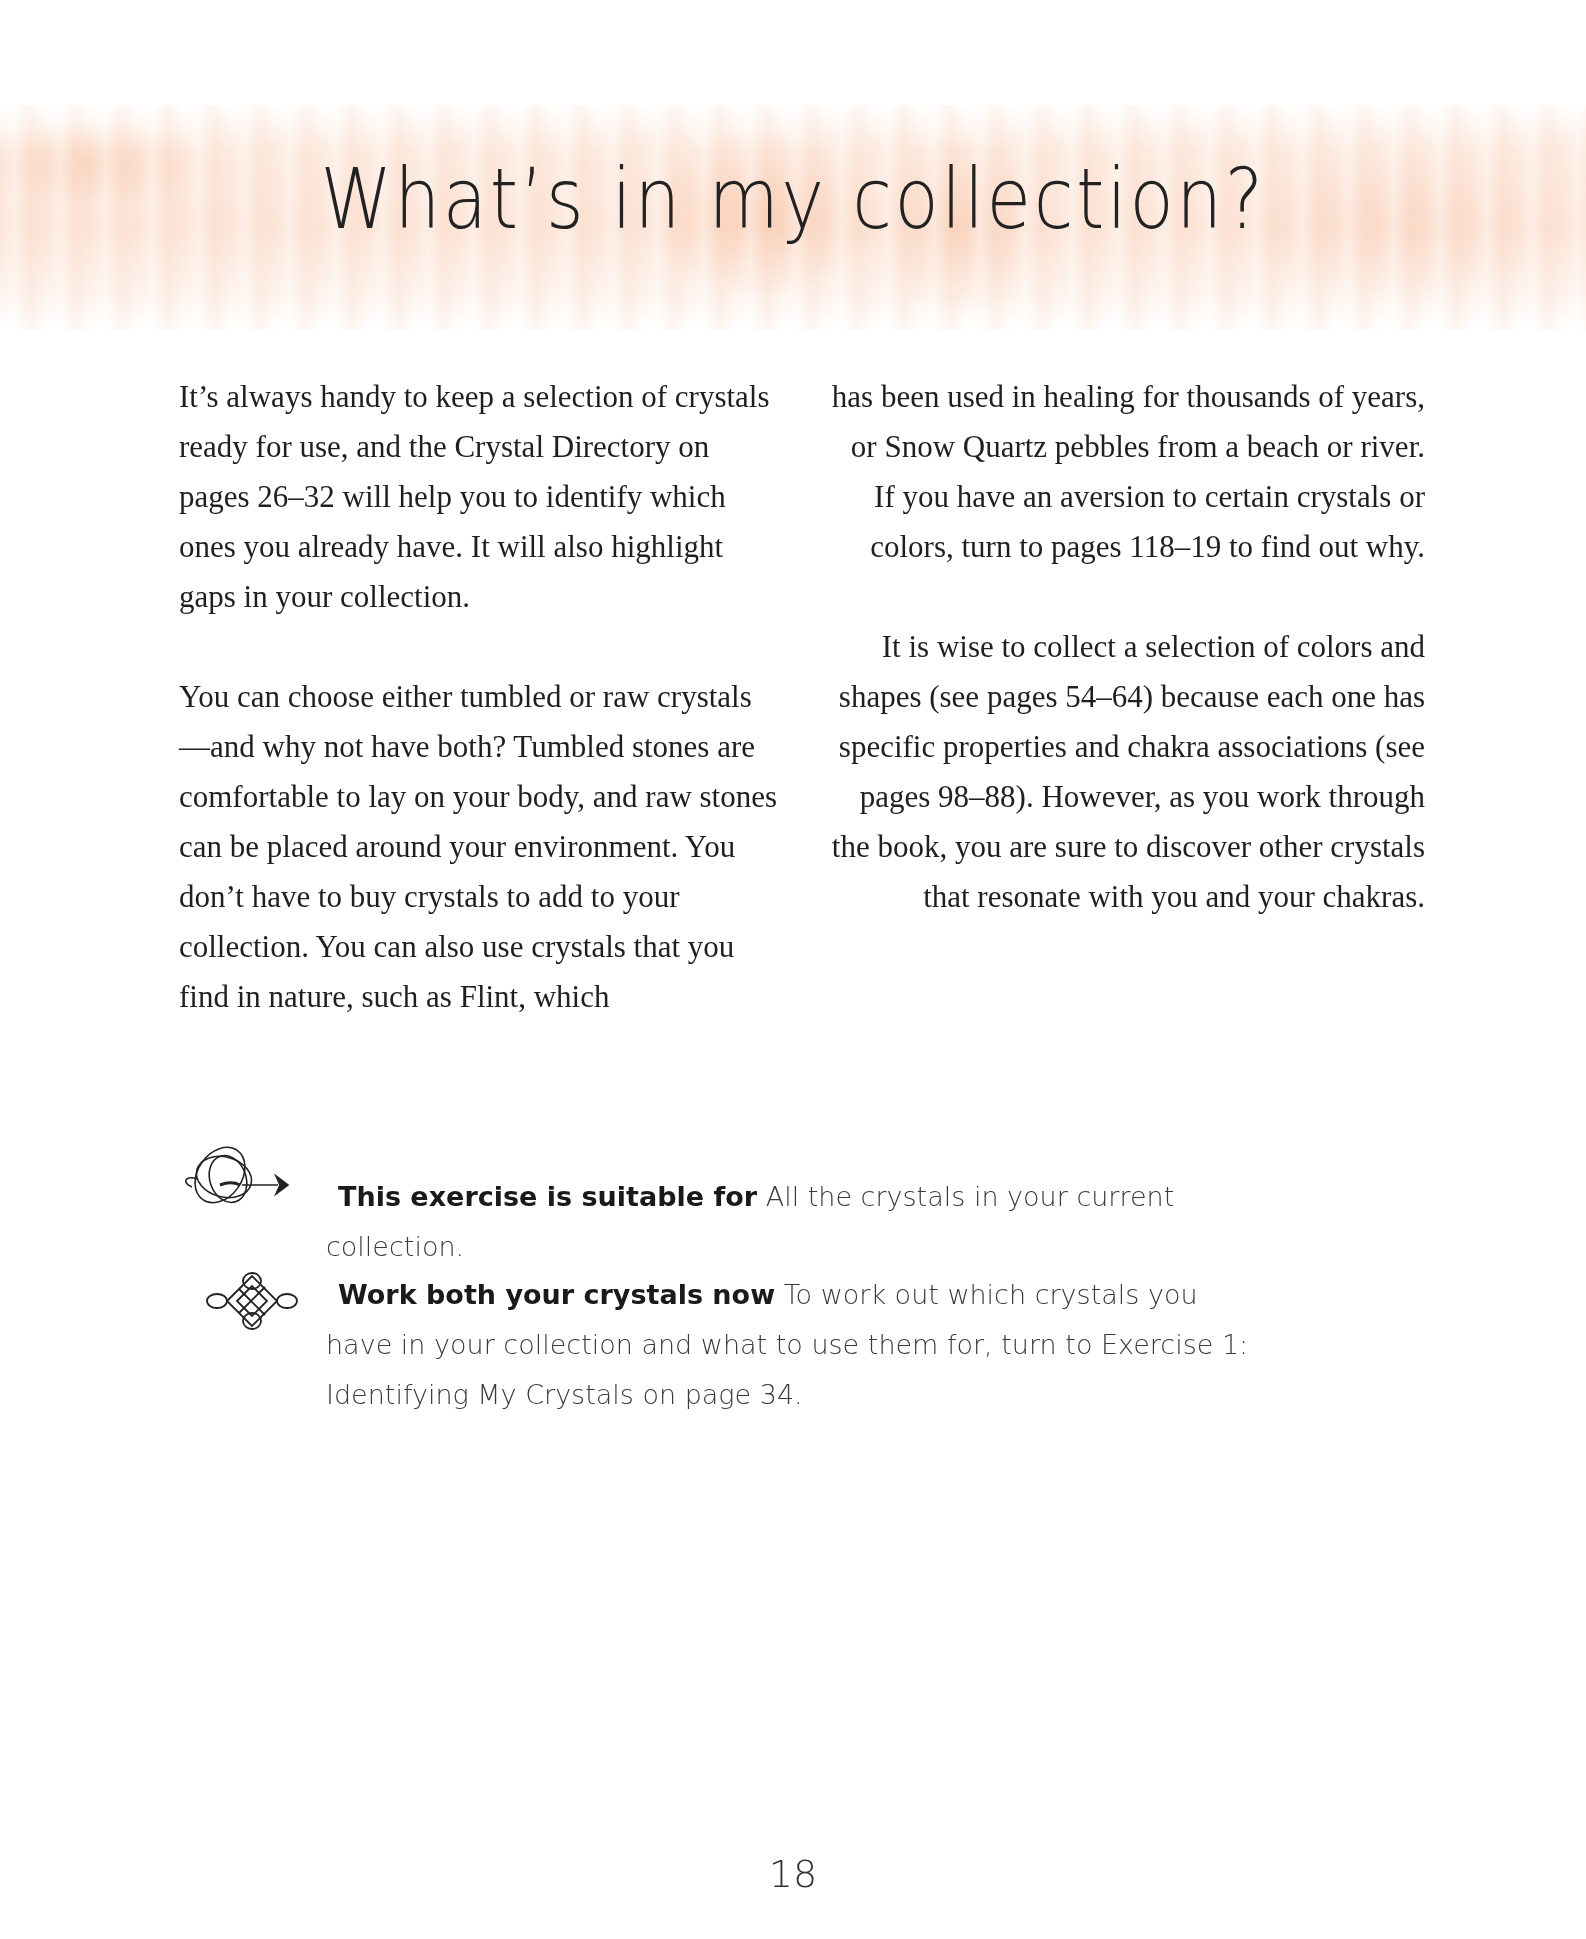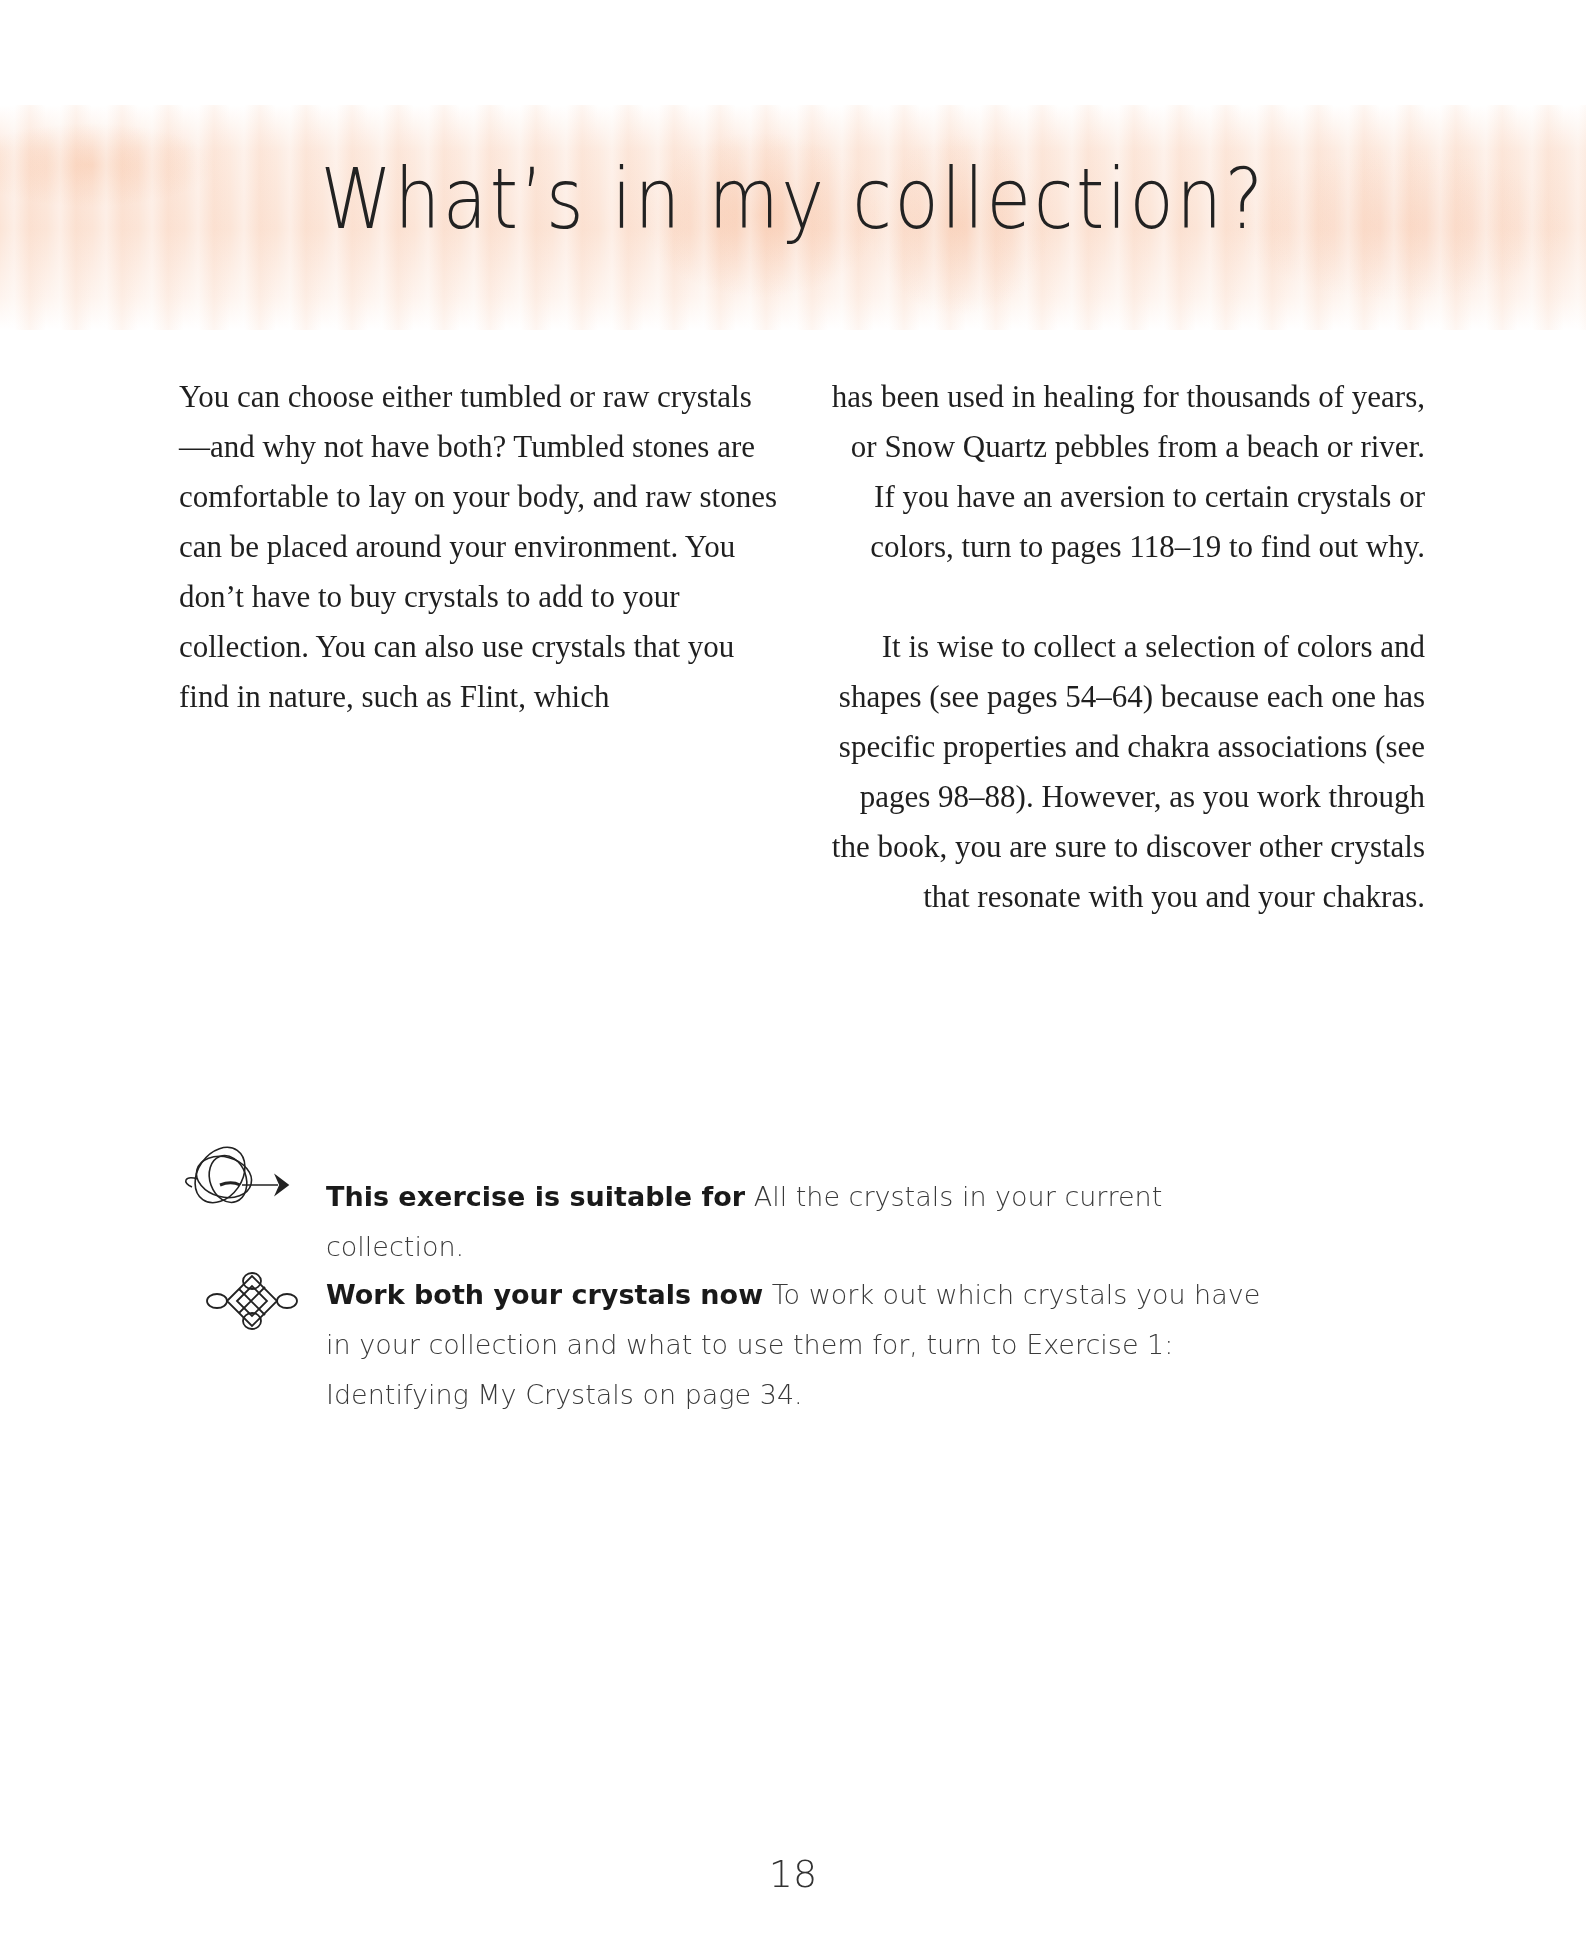--- a/index.html
+++ b/index.html
@@ -68,20 +68,21 @@
       left: 326px;
       width: 940px;
       font-family: "DejaVu Sans", sans-serif;
       font-size: 27px;
       line-height: 50px;
       color: #2a2a2a;
     }
     .note .lead {
       font-weight: bold;
       color: #1a1a1a;
+      margin-left: 12px;
     }
     .note .body {
       font-weight: 200;
       color: #3a3a3a;
     }
     .note-suitable { top: 1172px; }
     .note-work { top: 1270px; }
     .icon-suitable {
       position: absolute;
       left: 180px;
@@ -109,20 +110,21 @@
     }
   </style>
 </head>
 <body>
 
 <div class="header-band"></div>
 
 <h1 class="page-title" style="margin:0;">What’s in my collection?</h1>
 
 <div class="column col-left">
+  <p>It’s always handy to keep a selection of crystals ready for use, and the Crystal Directory on pages 26–32 will help you to identify which ones you already have. It will also highlight gaps in your collection.</p>
   <p>You can choose either tumbled or raw crystals—and why not have both? Tumbled stones are comfortable to lay on your body, and raw stones can be placed around your environment. You don’t have to buy crystals to add to your collection. You can also use crystals that you find in nature, such as Flint, which</p>
 </div>
 
 <div class="column col-right">
   <p>has been used in healing for thousands of years, or Snow Quartz pebbles from a beach or river. If you have an aversion to certain crystals or colors, turn to pages 118–19 to find out why.</p>
   <p>It is wise to collect a selection of colors and shapes (see pages 54–64) because each one has specific properties and chakra associations (see pages 98–88). However, as you work through the book, you are sure to discover other crystals that resonate with you and your chakras.</p>
 </div>
 
 <div class="icon-suitable">
   <svg width="140" height="85" viewBox="0 0 140 85" fill="none" stroke="#222" stroke-width="1.6">

